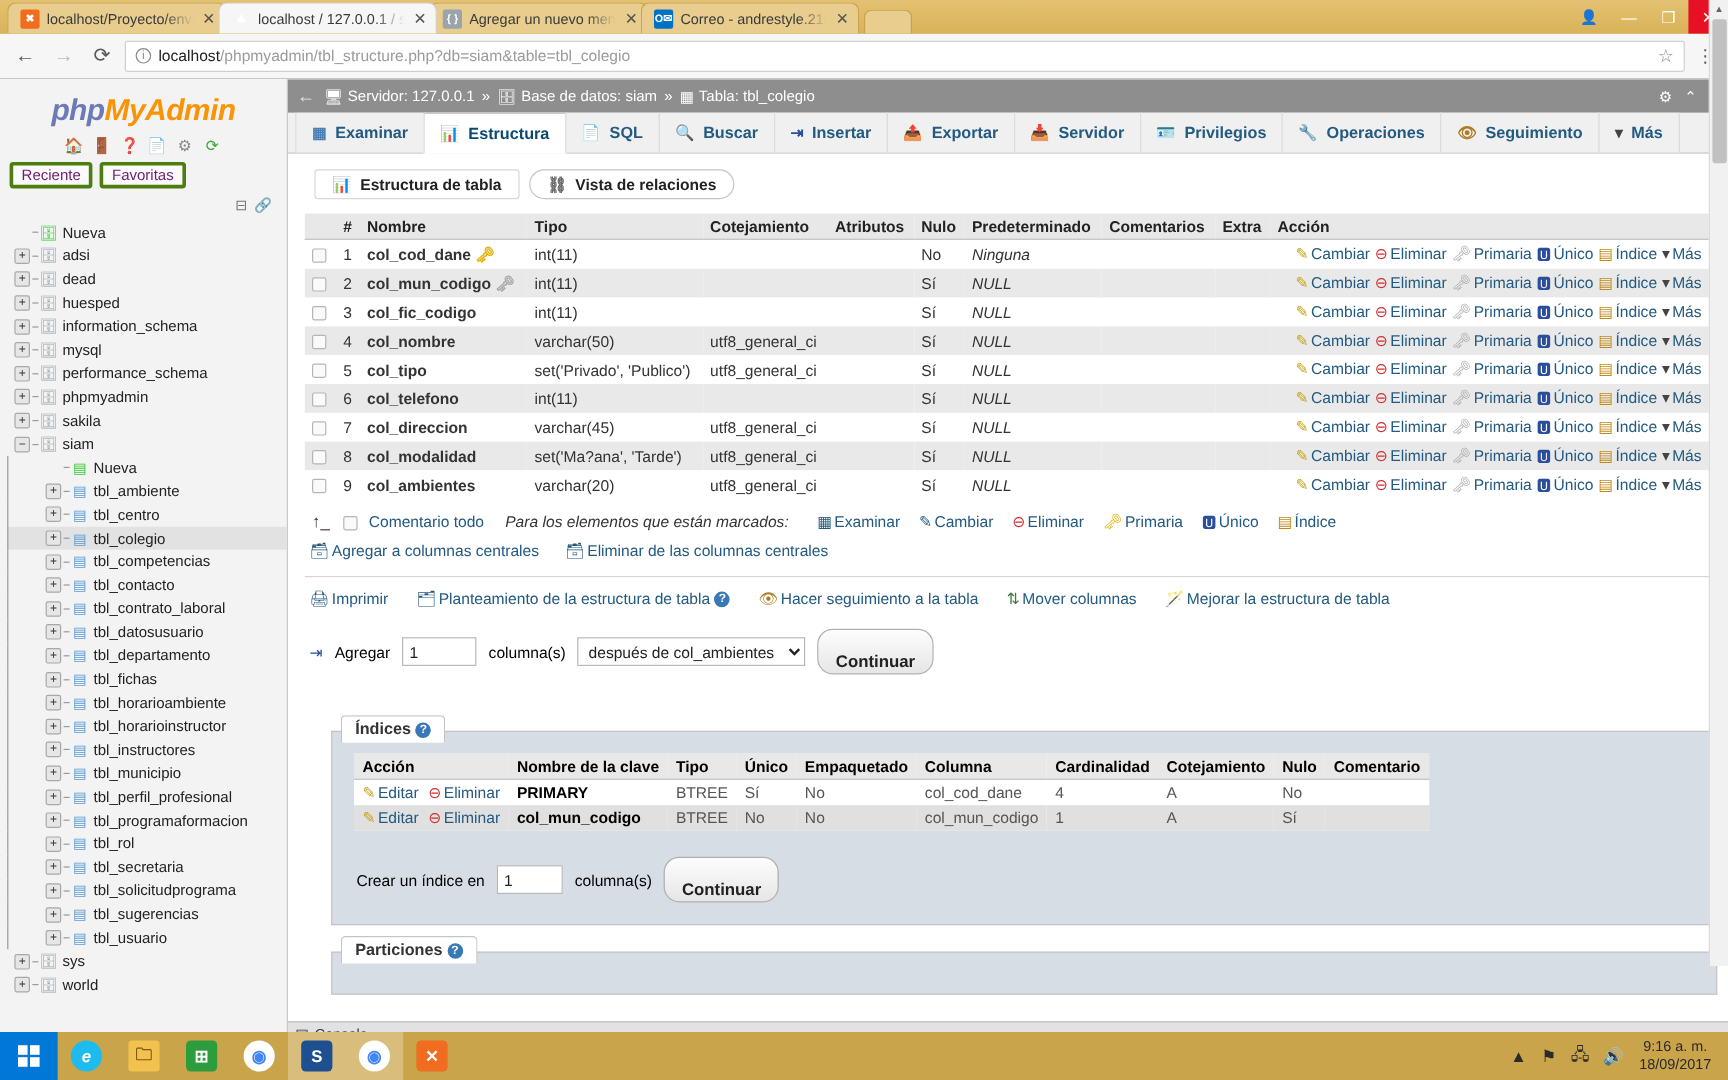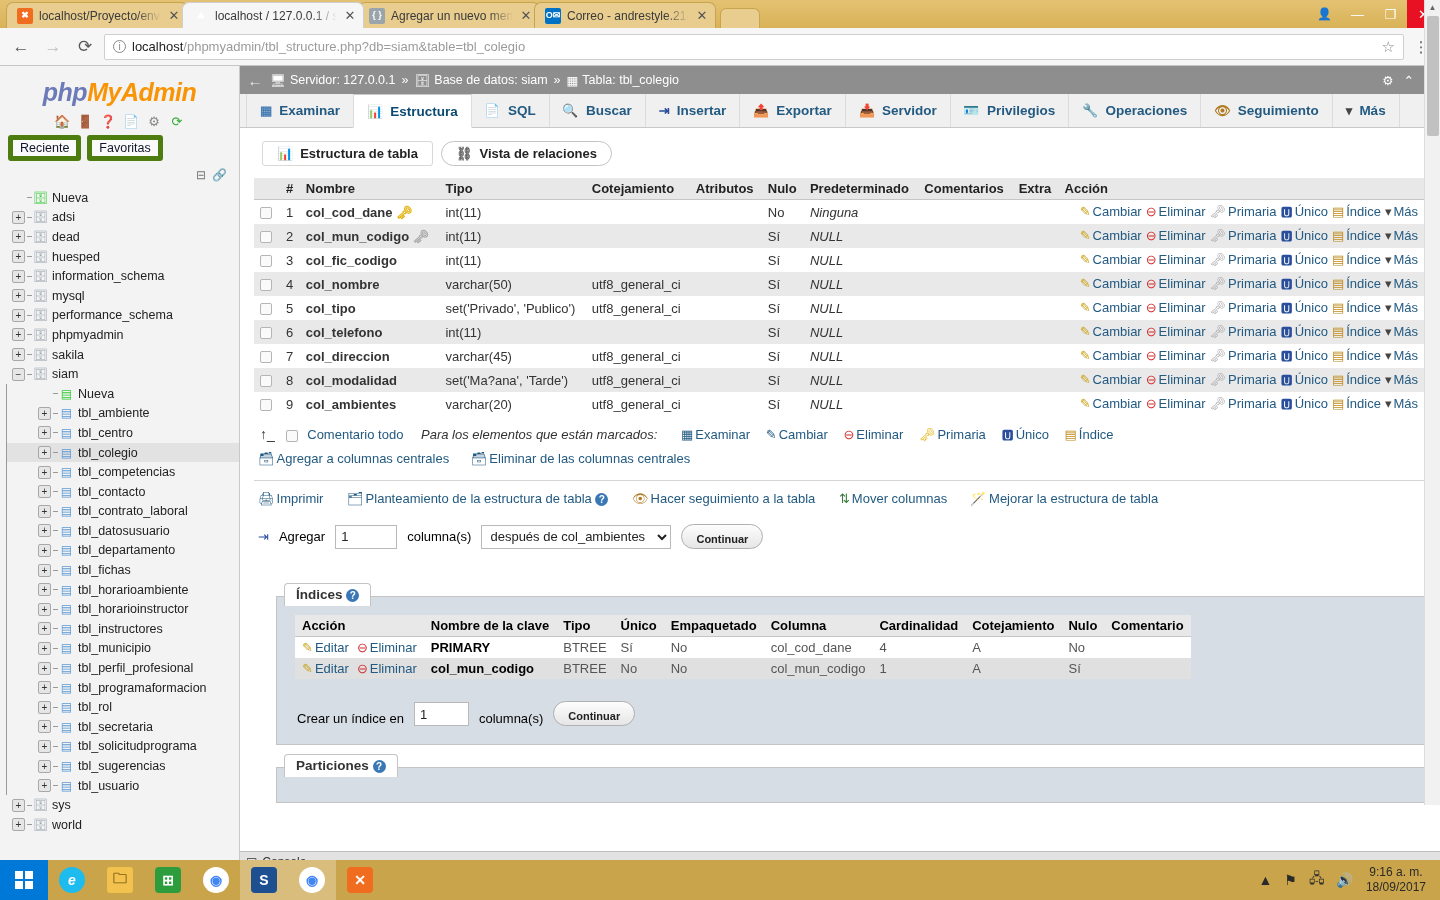--- a/index.html
+++ b/index.html
@@ -96,22 +96,22 @@
   #pma-logo .php { color: #6c7ab8; }
   #pma-logo .my { color: #f89406; }
   #pma-logo .admin { color: #f89406; }
   #logo-icons {
     display: flex; justify-content: center; gap: 7px; padding: 3px 0 5px;
     font-size: 13px;
   }
   #logo-icons span { width: 16px; height: 16px; line-height: 16px; text-align: center; cursor: pointer; }
   #quick-links { display: flex; gap: 6px; padding: 0 0 4px 8px; }
   .qlink {
-    border: 5px solid #4d7c0f; background: #fafafa; border-radius: 3px;
-    padding: 1px 7px; font-size: 12.5px; color: #0f172a; cursor: pointer;
+    border: 3px solid #4d7c0f; background: #fafafa; border-radius: 3px;
+    padding: 1px 7px; font-size: 12.5px; color: #701a75; cursor: pointer;
   }
   #tree-ctrl {
     display: flex; justify-content: flex-end; gap: 6px;
     padding: 3px 12px 6px 0; font-size: 12px; color: #777;
   }
   #tree-ctrl span { cursor: pointer; }
   #dbtree { font-size: 12.5px; color: #222; padding-left: 6px; }
   .node {
     display: flex; align-items: center; height: 19.6px; gap: 0px;
     white-space: nowrap; cursor: pointer;
@@ -212,23 +212,23 @@
   #addrow { display: flex; align-items: center; gap: 10px; padding: 4px 0 14px 4px; font-size: 13px; }
   input.txt {
     height: 24px; border: 1px solid #b9b9b9; background: #fff; padding: 0 5px;
     font-family: "Liberation Sans", sans-serif; font-size: 13px; color: #222;
   }
   select.sel {
     height: 24px; border: 1px solid #b9b9b9; background: #fff; padding: 0 4px;
     font-family: "Liberation Sans", sans-serif; font-size: 13px; color: #222;
   }
   button.btn {
-    height: 25px; padding: 8px 14px; border: 1px solid #b0b0b0; border-radius: 13px;
+    height: 25px; padding: 18px 14px; border: 1px solid #b0b0b0; border-radius: 13px;
     background: linear-gradient(#fdfdfd, #e6e6e6); font-family: "Liberation Sans", sans-serif;
-    font-size: 11px; font-weight: bold; color: #222; cursor: pointer;
+    font-size: 14px; font-weight: bold; color: #222; cursor: pointer;
   }
 
   
   .panel { position: relative; margin: 33px 0 0 22px; width: 1155px; }
   .panel-legend {
     position: absolute; top: -13px; left: 8px; background: #fff;
     border: 1px solid #c4c4c4; border-bottom: none; border-radius: 4px 4px 0 0;
     padding: 3px 11px 4px; font-size: 13.5px; font-weight: bold; color: #333; z-index: 3;
   }
   .panel-body {
@@ -237,21 +237,21 @@
   }
   table.idx { border-collapse: collapse; font-size: 13px; background: #fff; }
   table.idx th {
     background: #e8e8e8; font-weight: bold; text-align: left; padding: 3px 7px;
     border-bottom: 1px solid #c6c6c6; white-space: nowrap;
   }
   table.idx td { padding: 3px 7px; white-space: nowrap; color: #555; }
   table.idx tr.odd { background: #fff; }
   table.idx tr.even { background: #e0e0e0; }
   table.idx td.kname { font-weight: bold; color: #000; }
-  #createidx { display: flex; align-items: flex-end; gap: 10px; padding: 22px 0 2px 2px; font-size: 13px; }
+  #createidx { display: flex; align-items: center; gap: 10px; padding: 22px 0 2px 2px; font-size: 13px; }
 
   
   #console {
     position: absolute; left: 0; bottom: 0; width: 1200px; height: 20px;
     background: #e2e2e2; border-top: 1px solid #bdbdbd; display: flex;
     align-items: center; gap: 5px; padding-left: 6px; font-size: 12px; color: #333;
   }
 
   
   #vscroll {

